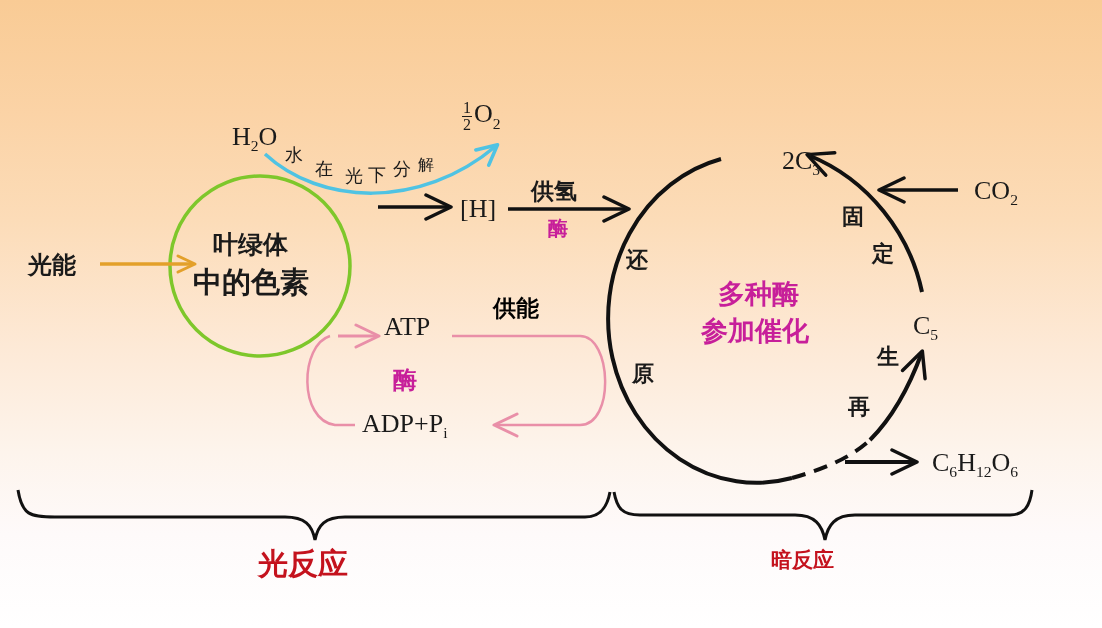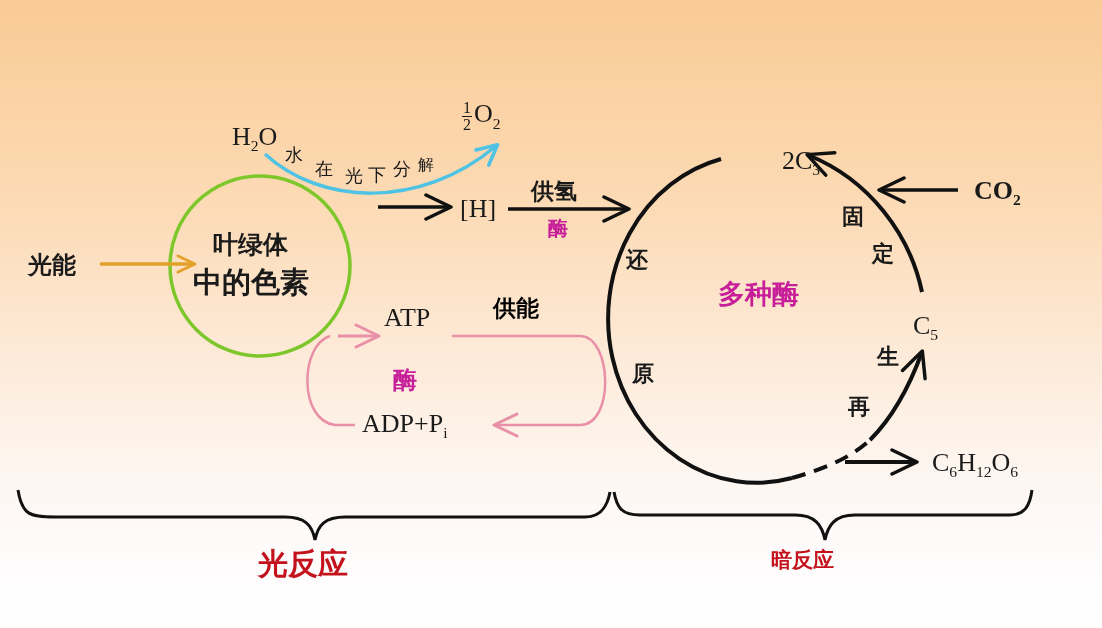--- a/index.html
+++ b/index.html
@@ -88,36 +88,37 @@
   <div class="lbl chem" style="left:462px;top:100px;"><span class="frac">
         <span class="num">1</span>
         <span>2</span>
       </span><span>O</span><sub>2</sub></div>
 
   <div class="lbl chem" style="left:460px;top:196px;">[H]</div>
 
   <div class="lbl cn" style="left:531px;top:180px;font-size:23px;">供氢</div>
   <div class="lbl cn magenta" style="left:548px;top:218px;font-size:20px;">酶</div>
 
-  <div class="lbl chem" style="left:384px;top:305px;font-family:Liberation Serif, serif;">ATP</div>
+  <div class="lbl chem" style="left:384px;top:314px;font-family:Liberation Serif, serif;">ATP</div>
   <div class="lbl cn magenta" style="left:393px;top:368px;font-size:24px;">酶</div>
   <div class="lbl chem" style="left:362px;top:411px;"><span>ADP+P</span><sub>i</sub></div>
   <div class="lbl cn navy" style="left:493px;top:297px;font-size:23px;">供能</div>
 
   <div class="lbl chem" style="left:744px;top:148px;margin-left:38px;"><span>2C</span><sub>3</sub></div>
-  <div class="lbl chem" style="left:974px;top:178px;font-weight:bold;"><span>CO</span><sub>2</sub></div>
+  <div class="lbl chem" style="left:974px;top:178px;"><span>CO</span><sub>2</sub></div>
   <div class="lbl chem" style="left:913px;top:313px;"><span>C</span><sub>5</sub></div>
   <div class="lbl chem" style="left:932px;top:450px;"><span>C</span><sub>6</sub><span>H</span><sub>12</sub><span>O</span><sub>6</sub></div>
 
   <div class="lbl cn-sm" style="left:842px;top:205px;font-size:22px;">固</div>
   <div class="lbl cn-sm" style="left:872px;top:242px;font-size:22px;">定</div>
 
   <div class="lbl cn-sm" style="left:626px;top:248px;font-size:22px;">还</div>
   <div class="lbl cn-sm" style="left:632px;top:362px;font-size:22px;">原</div>
 
   <div class="lbl cn-sm" style="left:848px;top:395px;font-size:22px;">再</div>
   <div class="lbl cn-sm" style="left:877px;top:345px;font-size:22px;">生</div>
 
   <div class="lbl cn magenta" style="left:718px;top:280px;font-size:27px;">多种酶</div>
+  <div class="lbl cn magenta" style="left:701px;top:317px;font-size:27px;">参加催化</div>
 
   <div class="lbl cn-sm red" style="left:258px;top:549px;font-size:30px;">光反应</div>
   <div class="lbl cn-sm red" style="left:771px;top:549px;font-size:21px;">暗反应</div>
 </div>
 
 </body></html>

